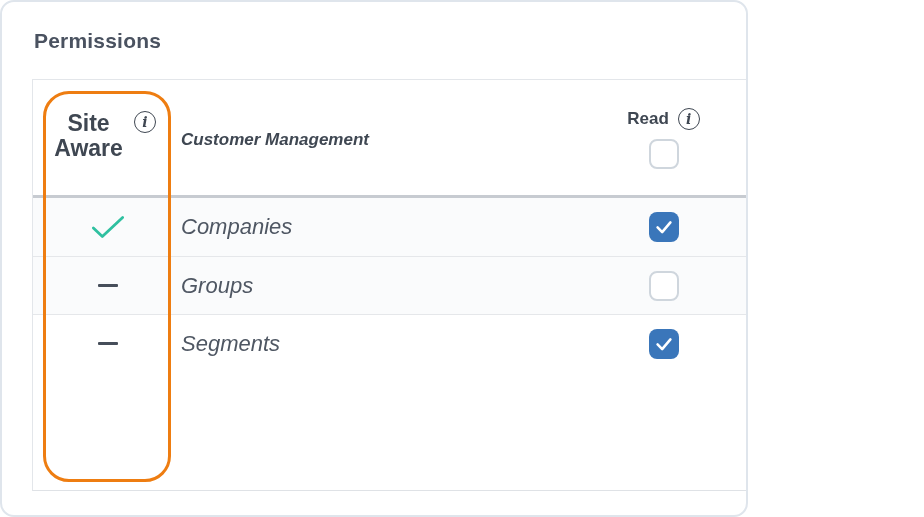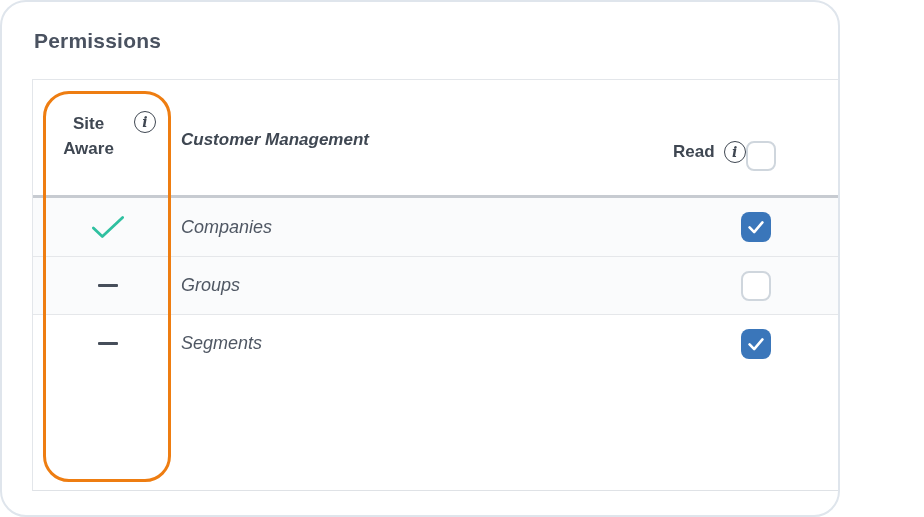--- a/index.html
+++ b/index.html
@@ -3,24 +3,24 @@
 <meta charset="utf-8">
 <style>
   * { margin: 0; padding: 0; box-sizing: border-box; }
   html, body {
     background: #ffffff;
     font-family: "Liberation Sans", sans-serif;
     width: 924px; height: 517px;
   }
   .card {
     position: relative;
-    width: 840px; height: 517px;
+    width: 748px; height: 517px;
     background: #ffffff;
     border: 2px solid #dfe5ec;
-    border-radius: 26px;
+    border-radius: 14px;
     overflow: hidden;
   }
   .page-title {
     position: absolute;
     left: 32px; top: 27px;
     font-size: 21px;
     font-weight: bold;
     color: #4a5260;
     letter-spacing: 0.2px;
   }
@@ -72,21 +72,21 @@
     font-size: 17px;
     font-weight: bold;
     color: #3f4752;
   }
   .site-head-label {
     position: absolute;
     left: 13px; top: 31px;
     width: 85px;
     text-align: center;
     line-height: 25px;
-    font-size: 17px;
+    font-size: 23px;
     font-weight: bold;
     color: #3f4752;
   }
   .info-icon {
     display: inline-flex;
     align-items: center;
     justify-content: center;
     width: 22px; height: 22px;
     border: 1.6px solid #3f4752;
     border-radius: 50%;
@@ -94,20 +94,21 @@
     font-family: "DejaVu Serif", serif;
     font-style: italic;
     font-size: 14px;
     font-weight: bold;
     line-height: 1;
     cursor: pointer;
     background: #ffffff;
   }
   .site-info { position: absolute; left: 101px; top: 31px; }
   .thead .col-read {
+    flex-direction: column;
     justify-content: flex-start;
     padding-top: 28px;
   }
   .read-head-row {
     display: flex;
     align-items: center;
     gap: 9px;
   }
   .checkbox {
     width: 30px; height: 30px;
@@ -134,21 +135,21 @@
   }
   .tbody .row:first-child { border-top: none; }
   .tbody .row.striped { background: #fafbfc; }
   .row .col-site {
     display: flex;
     align-items: center;
     justify-content: center;
     padding-left: 12px;
   }
   .row-label {
-    font-size: 18px;
+    font-size: 22px;
     color: #4f5763;
   }
   .site-check svg { display: block; }
   .site-dash {
     width: 20px; height: 3px;
     background: #464e5a;
     border-radius: 1px;
   }
 </style>
 </head>

